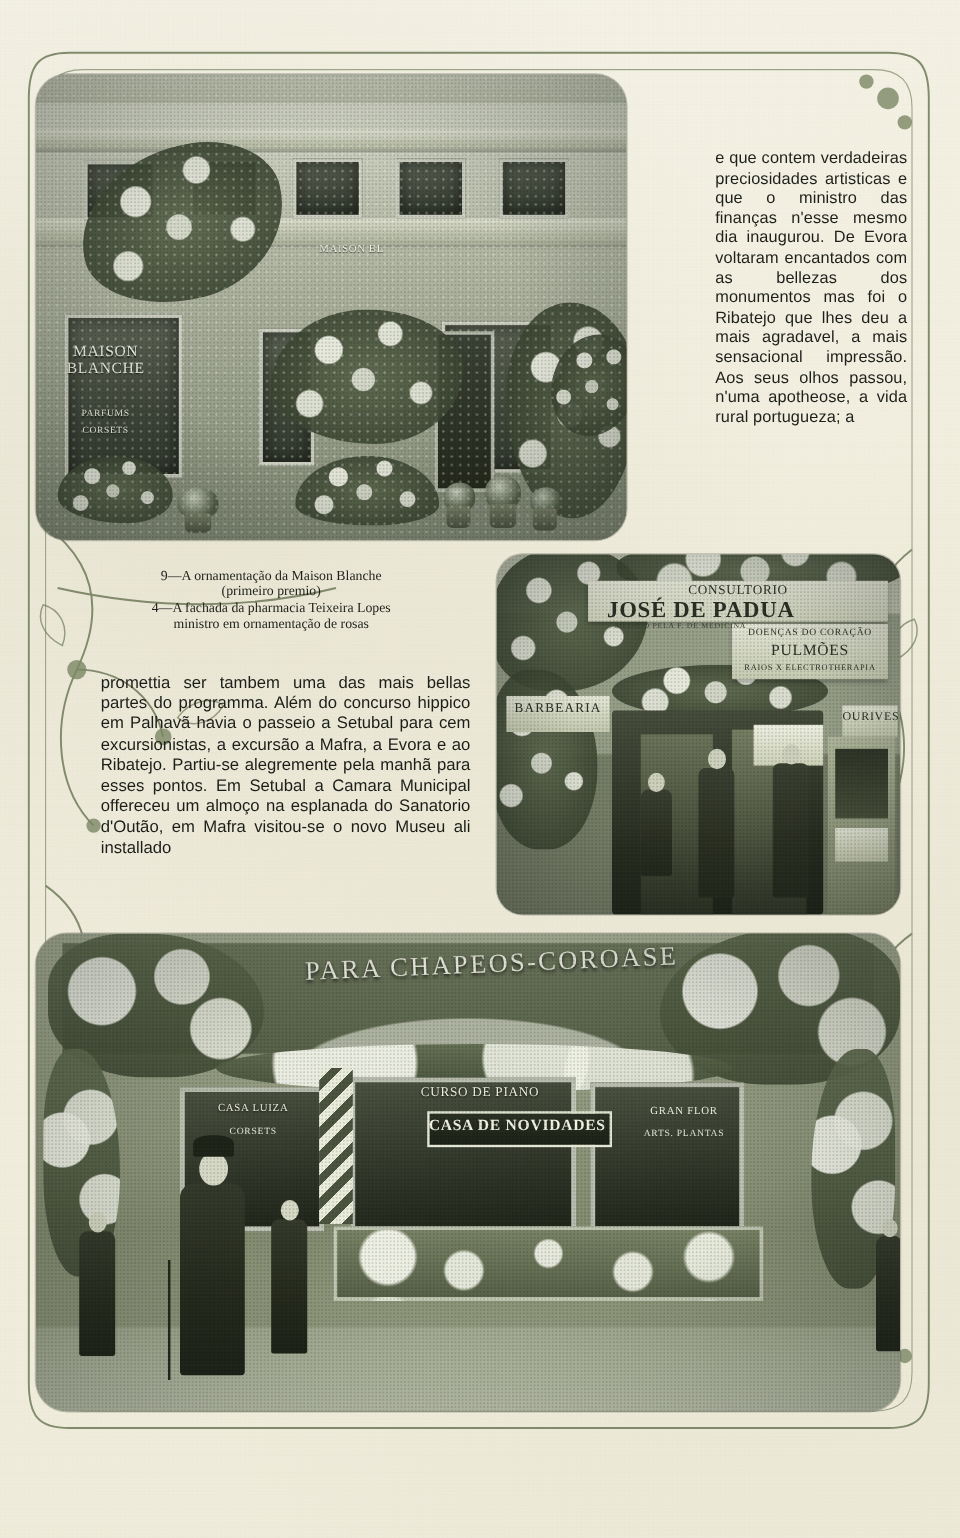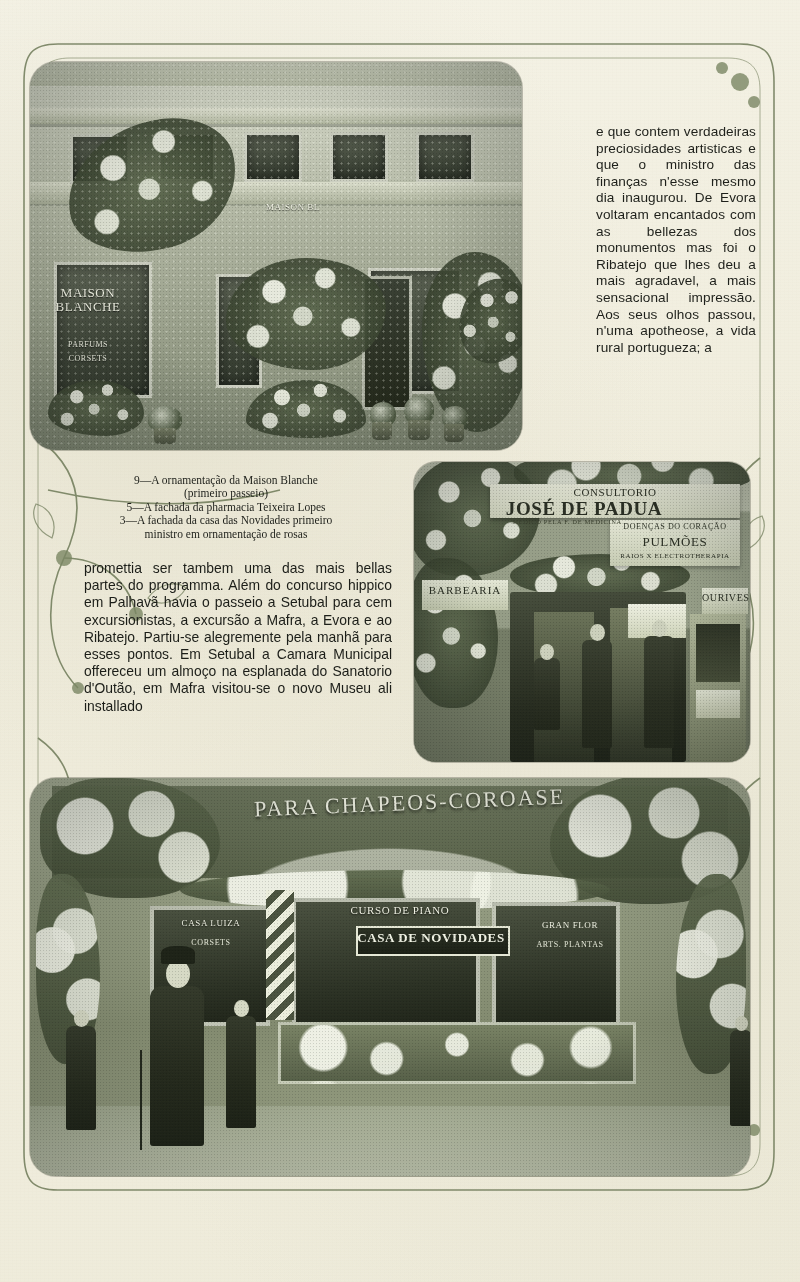--- a/index.html
+++ b/index.html
@@ -403,23 +403,22 @@
       <div class="pm-speck"></div>
       <div class="halftone"></div>
       <div class="vign"></div>
     </div>
   </div>
 
   <div class="col-right-text">e que contem verdadeiras preciosidades artisticas e que o ministro das finanças n'esse mesmo dia inaugurou. De Evora voltaram encantados com as bellezas dos monumentos mas foi o Ribatejo que lhes deu a mais agradavel, a mais sensacional impressão. Aos seus olhos passou, n'uma apotheose, a vida rural portugueza; a</div>
 
   <div class="caption">
     <div>9—A ornamentação da Maison Blanche</div>
-    <div>(primeiro passeio)</div>
-    <div>5—A fachada da pharmacia Teixeira Lopes</div>
-    <div>3—A fachada da casa das Novidades primeiro</div>
+    <div>(primeiro premio)</div>
+    <div>4—A fachada da pharmacia Teixeira Lopes</div>
     <div>ministro em ornamentação de rosas</div>
   </div>
 
   <div class="body-text">promettia ser tambem uma das mais bellas partes do programma. Além do concurso hippico em Palhavã havia o passeio a Setubal para cem excursionistas, a excursão a Mafra, a Evora e ao Ribatejo. Partiu-se alegremente pela manhã para esses pontos. Em Setubal a Camara Municipal offereceu um almoço na esplanada do Sanatorio d'Outão, em Mafra visitou-se o novo Museu ali installado</div>
 
   <div class="photo" id="photo-padua">
     <div class="ph-inner">
       <div class="bg"></div>
       <div class="pp-facade"></div>
 

